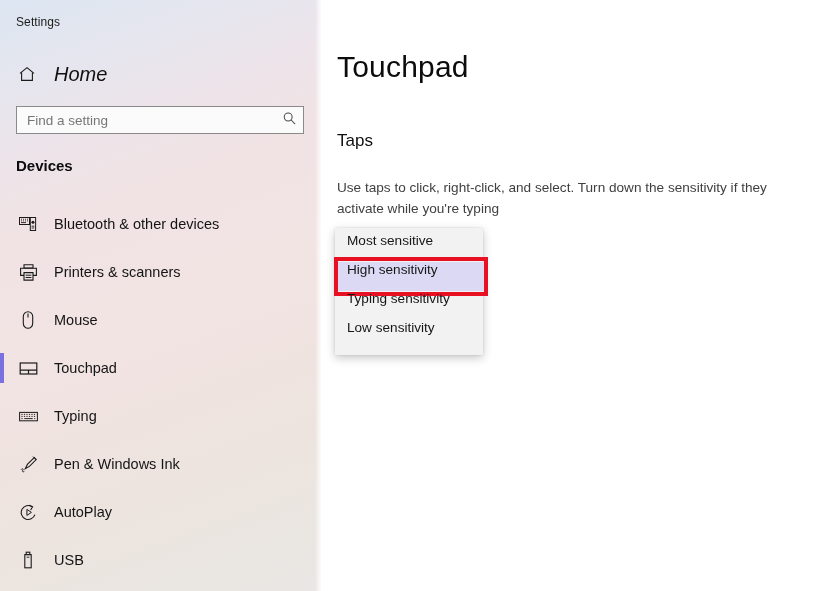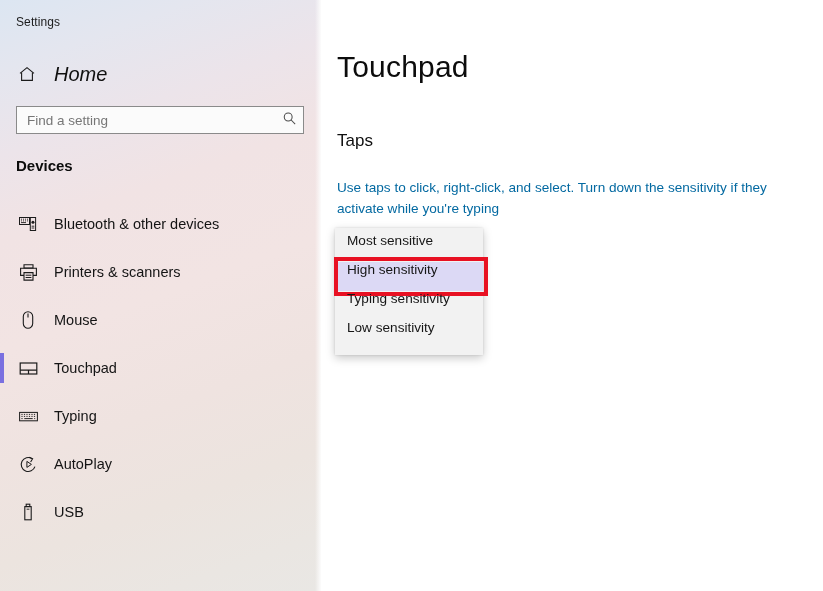--- a/index.html
+++ b/index.html
@@ -192,21 +192,21 @@
     font-size: 17px;
     color: #0f0f0f;
   }
   #section-desc {
     position: absolute;
     left: 16px;
     top: 177px;
     width: 450px;
     font-size: 13.6px;
     line-height: 21px;
-    color: #0369a1;
+    color: #404040;
   }
 
   
   #dropdown {
     position: absolute;
     left: 14px;
     top: 228px;
     width: 148px;
     background: #f2f2f2;
     box-shadow: 0 3px 9px rgba(0,0,0,0.22), 0 0 2px rgba(0,0,0,0.12);
@@ -329,20 +329,31 @@
           <svg width="21" height="21" viewBox="0 0 21 21" fill="none" stroke="#1b1b1b" stroke-width="1">
             <rect x="1.6" y="6.4" width="17.8" height="8.4"></rect>
             <path d="M3.4 8.4h1.2M5.9 8.4h1.2M8.4 8.4h1.2M10.9 8.4h1.2M13.4 8.4h1.2M15.9 8.4h1.2
                      M3.4 10.4h1.2M5.9 10.4h1.2M8.4 10.4h1.2M10.9 10.4h1.2M13.4 10.4h1.2M15.9 10.4h1.2
                      M3.4 12.6h1.2M6.3 12.6h8.4M16.2 12.6h1" stroke-width="0.95"></path>
           </svg>
         </span>
         <span class="lbl">Typing</span>
       </div>
 
+      <div class="nav-item">
+        <span class="sel-bar"></span>
+        <span class="ico">
+          <svg width="21" height="21" viewBox="0 0 21 21" fill="none" stroke="#1b1b1b" stroke-width="1.1">
+            <path d="M16.2 3.6 L9.4 10.4 L7.3 14.6 L11.4 12.4 L18.2 5.6 Z"></path>
+            <path d="M15 2.6 L17.9 5.5" stroke-width="1"></path>
+            <path d="M3.2 15.5c1.2-1.6 2.6-.4 1.5 .9-.9 1.1 .6 1.9 1.6 1" stroke-width="1"></path>
+          </svg>
+        </span>
+        <span class="lbl">Pen &amp; Windows Ink</span>
+      </div>
 
       <div class="nav-item">
         <span class="sel-bar"></span>
         <span class="ico">
           <svg width="21" height="21" viewBox="0 0 21 21" fill="none" stroke="#1b1b1b" stroke-width="1.1">
             <path d="M16.9 12.6A7 7 0 1 1 14 4.6"></path>
             <path d="M11.1 3.2 L14.6 4.8 L12.6 8"></path>
             <path d="M8.9 7.4 L13.4 10.4 L8.9 13.4 Z" stroke-width="1"></path>
           </svg>
         </span>

